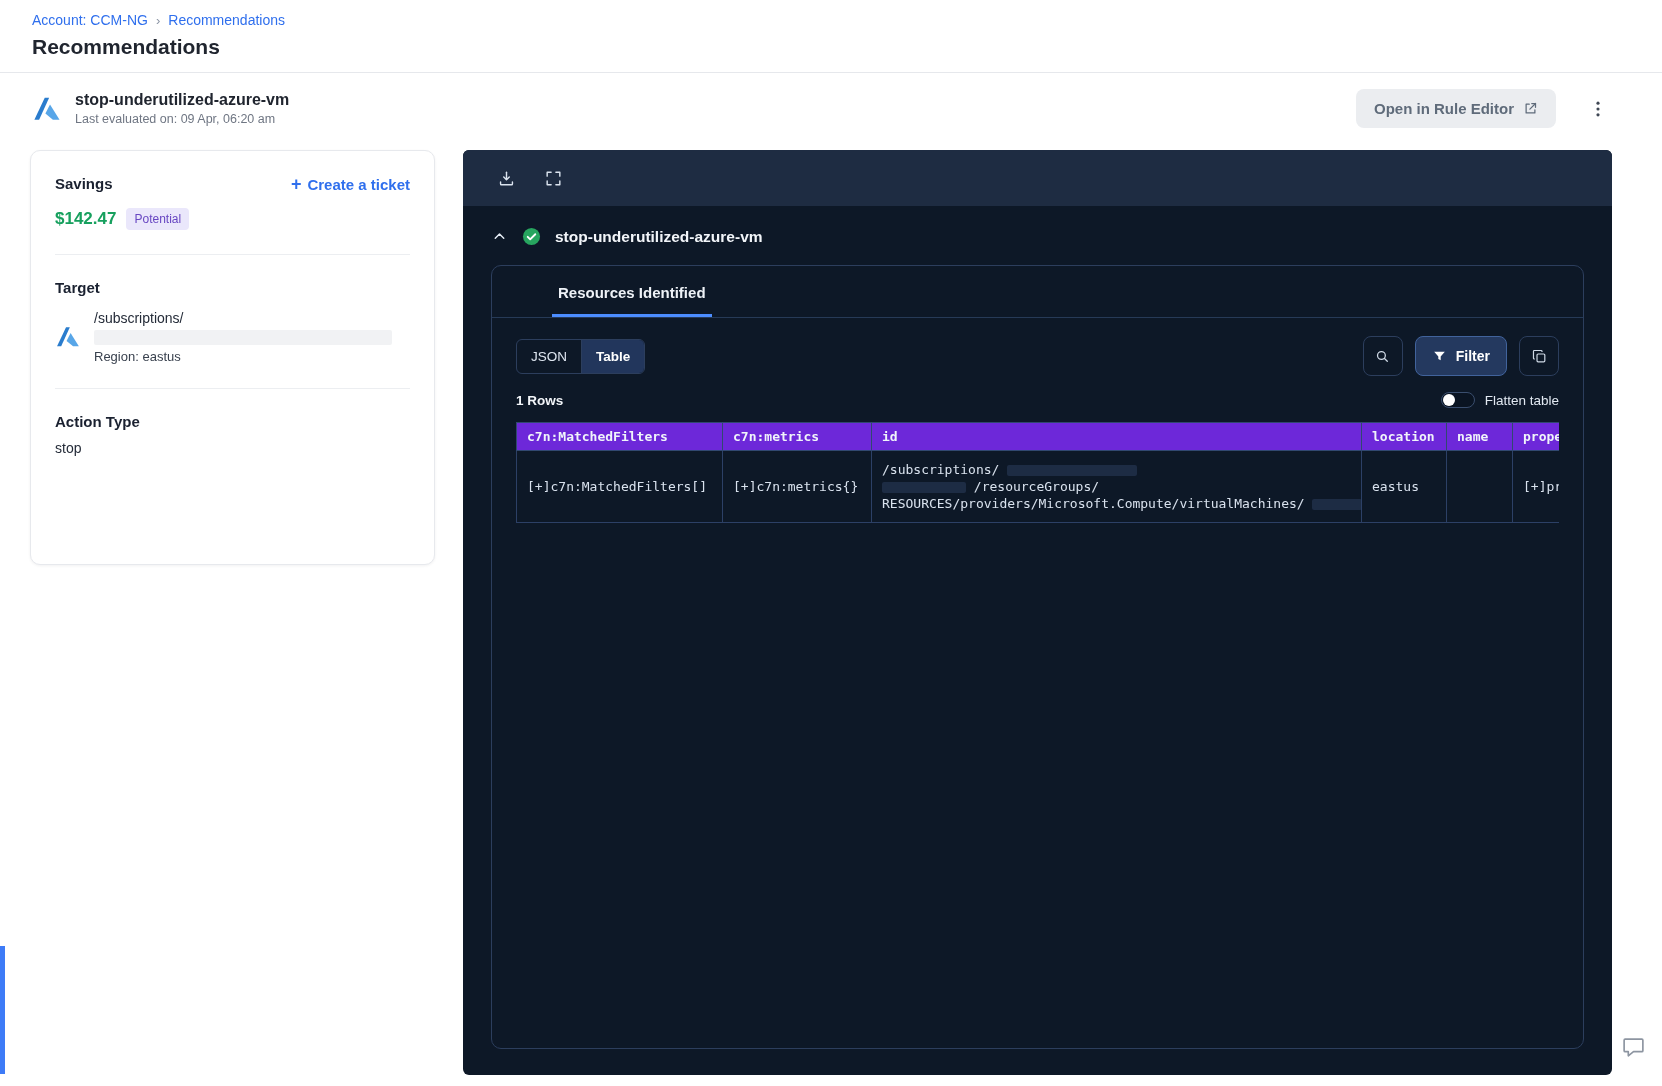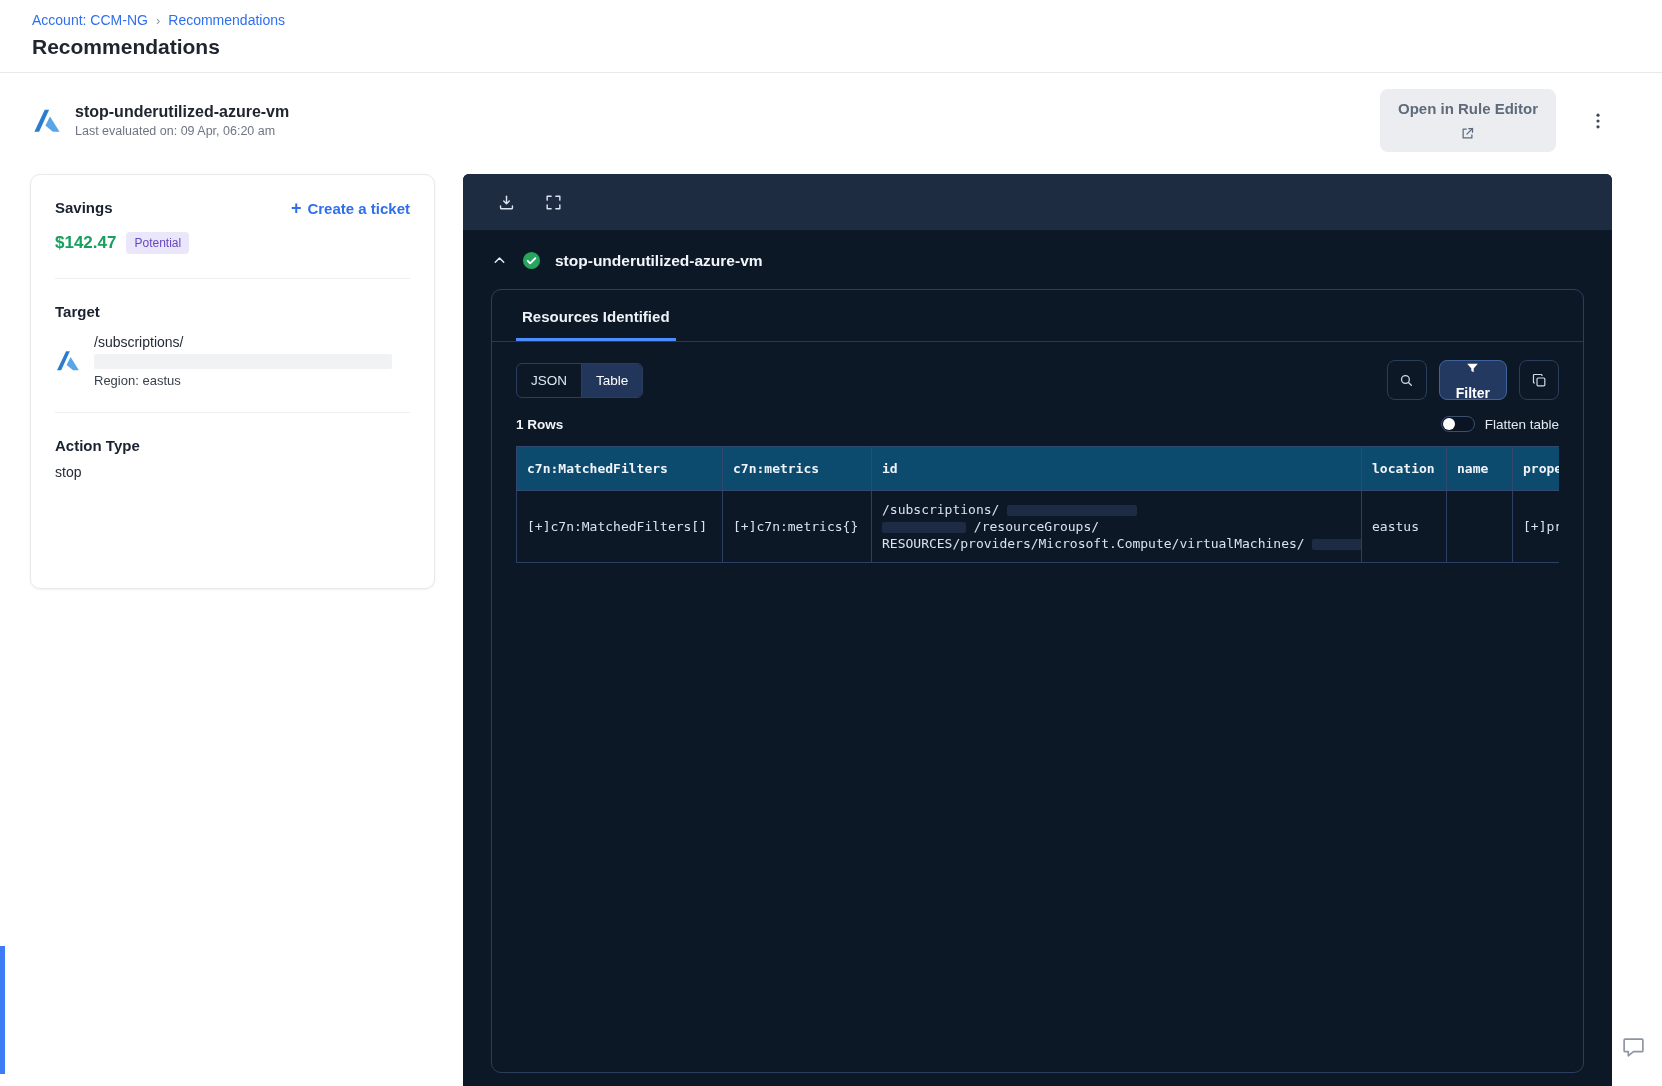--- a/index.html
+++ b/index.html
@@ -2,21 +2,21 @@
 <html><head>
 <meta charset="utf-8">
 <style>
   * { box-sizing: border-box; }
   html,body { margin:0; padding:0; }
   body {
     width:1662px; height:1086px; position:relative; overflow:hidden;
     background:#ffffff; font-family:"Liberation Sans", sans-serif; color:#1f2430;
   }
   a { text-decoration:none; cursor:pointer; }
-  button { cursor:pointer; font-family:inherit;flex-direction:column; }
+  button { cursor:pointer; font-family:inherit; }
 
   
   .topbar { padding:12px 32px 0; }
   .breadcrumb { display:flex; align-items:flex-end; gap:8px; font-size:14px; }
   .crumb { color:#2f6fed; }
   .crumb-sep { color:#8a93a3; font-size:13px; }
   .page-title { font-size:21px; font-weight:700; color:#20252f; margin:7px 0 13px; }
   .divider { height:1px; background:#e6e8ec; }
 
   
@@ -55,43 +55,43 @@
     flex-direction:column; overflow:hidden; }
   .panel-toolbar { height:56px; background:#1e2c42; display:flex; align-items:center; gap:28px; padding:0 34px; flex:none; }
   .icon-plain { background:none; border:none; padding:0; display:flex; }
   .panel-title-row { display:flex; align-items:center; gap:14px; padding:21px 28px 17px; flex:none; }
   .panel-title { color:#f2f5f9; font-weight:700; font-size:15.5px; }
 
   .inner-card { margin:2px 28px 26px; border:1px solid #2c3e5d; border-radius:10px; flex:1;
     display:flex; flex-direction:column; overflow:hidden; }
   .tabbar { border-bottom:1px solid #263a57; padding:0 24px; flex:none; }
   .tab { display:inline-block; padding:18px 6px 13px; color:#eef2f7; font-size:15px; font-weight:600;
-    border-bottom:3px solid #4c8dff; cursor:pointer; }
+    border-bottom:3px solid #4c8dff; cursor:pointer;margin-left:36px; }
 
   .controls-row { display:flex; align-items:center; padding:18px 24px 10px; gap:12px; flex:none;justify-content:space-between; }
   .segmented { display:inline-flex; border:1px solid #2c3e5d; border-radius:6px; overflow:hidden; }
   .seg { background:transparent; color:#dfe7f1; font-size:13.5px; padding:9px 14px; border:none; }
-  .seg.active { background:#22365c; font-weight:400; border-left:1px solid #2c3e5d; color:#ffffff; }
+  .seg.active { background:#22365c; font-weight:700; border-left:1px solid #2c3e5d; color:#ffffff; }
   .icon-btn { width:40px; height:40px; border:1px solid #2c3e5d; background:transparent; border-radius:8px;
     display:flex; align-items:center; justify-content:center; }
   .filter-btn { height:40px; background:#24395f; border:1px solid #41639c; border-radius:8px; color:#fff;
     font-weight:600; font-size:14px; display:flex; align-items:center; gap:9px; padding:0 16px; }
 
   .meta-row { display:flex; align-items:center; gap:10px; padding:6px 24px 14px; flex:none; }
   .rows-count { color:#f2f5f9; font-weight:700; font-size:13.5px; }
   .toggle { width:34px; height:16px; background:#0a1422; border:1px solid #3a4e6e; border-radius:9px;
     position:relative; margin-left:auto; cursor:pointer; flex:none; }
   .toggle .knob { position:absolute; left:1px; top:1px; width:12px; height:12px; border-radius:50%; background:#ffffff; }
   .toggle-label { color:#e2e9f2; font-size:13.5px; }
 
   .table-wrap { margin:0 24px; overflow:hidden; flex:none; }
   table { border-collapse:collapse; table-layout:fixed; width:1126px;
     font-family:"DejaVu Sans Mono", monospace; font-size:13px; }
-  th { background:#0c4a6e; border:1px solid #314870; color:#f0f4fa; font-weight:700; text-align:left;
-    padding:6px 10px; height:44px; white-space:nowrap; overflow:hidden; }
+  th { background:#6d28d9; border:1px solid #314870; color:#f0f4fa; font-weight:700; text-align:left;
+    padding:6px 10px; height:28px; white-space:nowrap; overflow:hidden; }
   td { border:1px solid #2c4066; color:#d9e2ee; padding:10px; vertical-align:middle;
     white-space:nowrap; overflow:hidden; }
   .id-cell div { line-height:17px; }
   .redact { display:inline-block; height:11px; border-radius:2px; background:#1d2c44; vertical-align:middle; }
   .w130 { width:130px; } .w84 { width:84px; } .w50 { width:50px; }
 
   
   .left-accent { position:absolute; left:0; top:946px; width:5px; height:128px; background:#3d7bf7; }
   .chat-corner { position:absolute; right:16px; bottom:26px; background:none; border:none; padding:0; display:flex; }
 </style>

